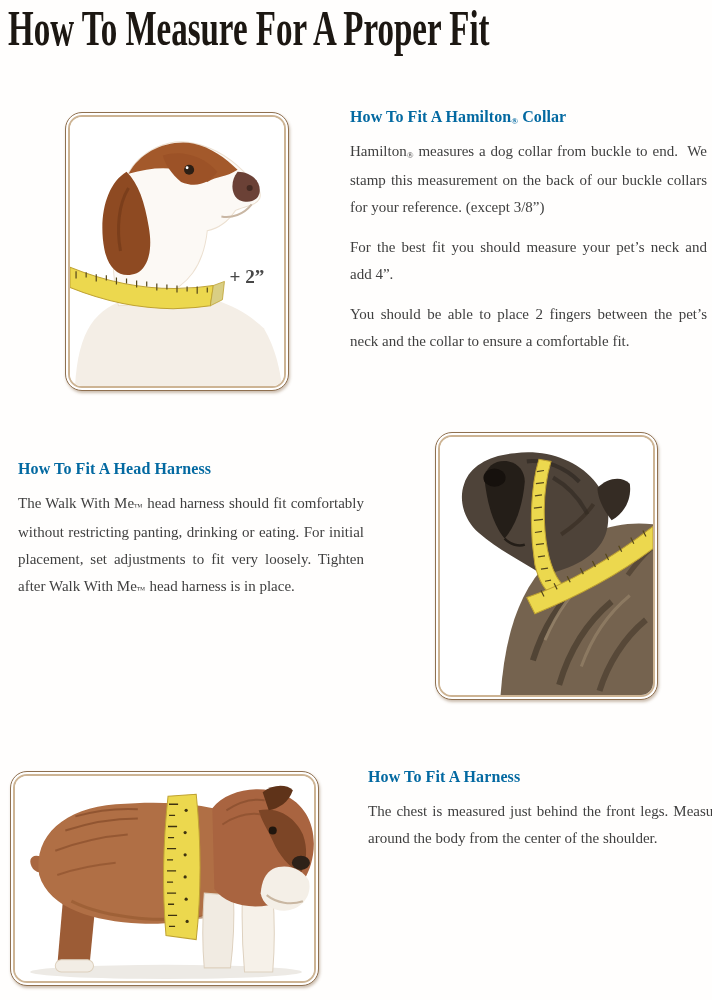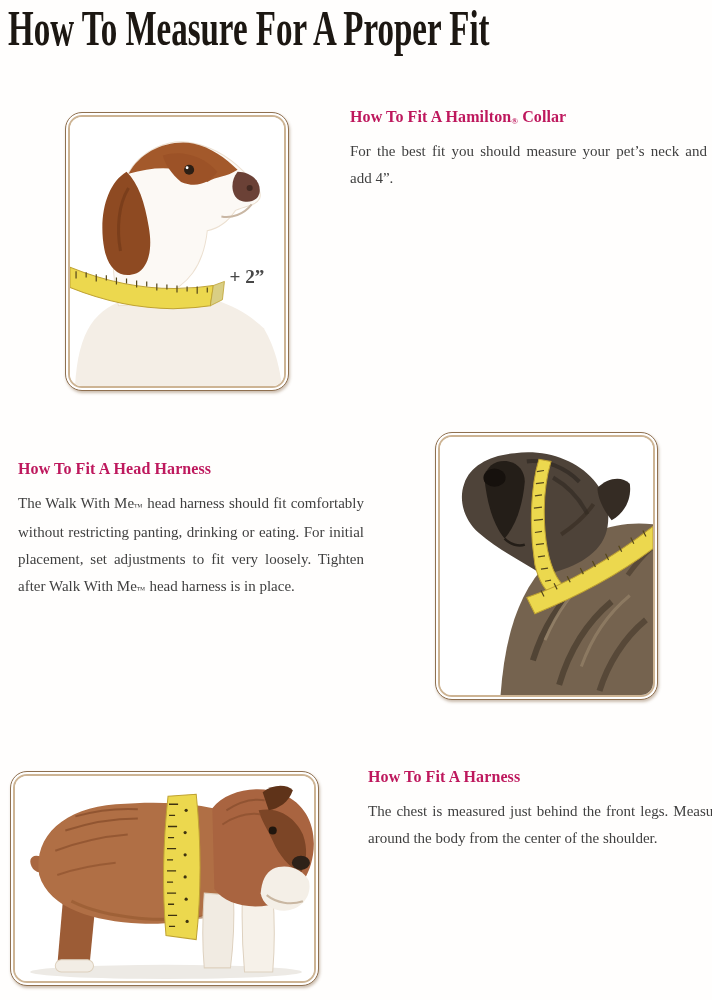--- a/index.html
+++ b/index.html
@@ -7,21 +7,21 @@
     position:relative; width:712px; height:1000px; background:#fffefd;
     font-family:Liberation Serif, serif; overflow:hidden;padding-left:29px;
   }
   .title {
     position:absolute; left:8px; top:2px; margin:0;
     font-size:50px; line-height:52px; font-weight:bold; color:#1c1712;
     letter-spacing:0px; white-space:nowrap;
     transform:scaleX(0.66); transform-origin:left top;
   }
   .tcol { position:absolute; color:#3f3f3f; }
-  .tcol h2 { font-size:16px; font-weight:bold; color:#be185d; margin:0 0 12px 0; letter-spacing:0.1px; }
+  .tcol h2 { font-size:16px; font-weight:bold; color:#0369a1; margin:0 0 12px 0; letter-spacing:0.1px; }
   .tcol p  { font-size:15px; line-height:27px; margin:0 0 13px 0; text-align:justify; }
   .tcol p:last-child { margin-bottom:0; }
   .mark { font-size:9px; position:relative; top:2px; }
   .photo-frame {
     position:absolute; box-sizing:border-box;
     border:1px solid #8f7050; border-radius:17px; padding:2px;
     background:#fff; box-shadow:1px 2px 3px rgba(140,110,80,0.45);
   }
   .photo-frame .inner {
     box-sizing:border-box; width:100%; height:100%;
@@ -64,21 +64,23 @@
           <path d="M 142 166 L 153 162 L 151 180 L 139 186 Z" fill="#d9ce84" stroke="#bfa232" stroke-width="0.8"></path>
           <path d="M6 152 L6 159 M16 153 L16 158 M26 155 L26 162 M36 156 L36 161 M46 158 L46 165 M56 159 L56 164 M66 161 L66 168 M76 162 L76 167 M86 164 L86 171 M96 165 L96 170 M106 166 L106 173 M116 167 L116 172 M126 167 L126 174 M136 168 L136 173" stroke="#55471a" stroke-width="1.2" fill="none"></path>
         </g>
         <text x="158" y="164" font-size="19" font-weight="bold" fill="#474747">+ 2”</text>
       </svg>
     </div>
   </div>
 
   <div class="tcol" id="text1">
     <h2><span>How To Fit A Hamilton</span><span class="mark">®</span><span> Collar</span></h2>
+    <p><span>Hamilton</span><span class="mark">®</span><span> measures a dog collar from buckle to end.&nbsp; We stamp this measurement on the back of our buckle collars for your reference. (except 3/8”)</span></p>
     <p><span>For the best fit you should measure your pet’s neck and add 4”.</span></p>
+    <p><span>You should be able to place 2 fingers between the pet’s neck and the collar to ensure a comfortable fit.</span></p>
   </div>
 
   <div class="tcol" id="text2">
     <h2><span>How To Fit A Head Harness</span></h2>
     <p><span>The Walk With Me</span><span class="mark">™</span><span> head harness should fit comfortably without restricting panting, drinking or eating. For initial placement, set adjustments to fit very loosely. Tighten after Walk With Me</span><span class="mark">™</span><span> head harness is in place.</span></p>
   </div>
 
   <div class="photo-frame" id="frame2">
     <div class="inner">
       <svg viewBox="0 0 211 254" preserveAspectRatio="none">

